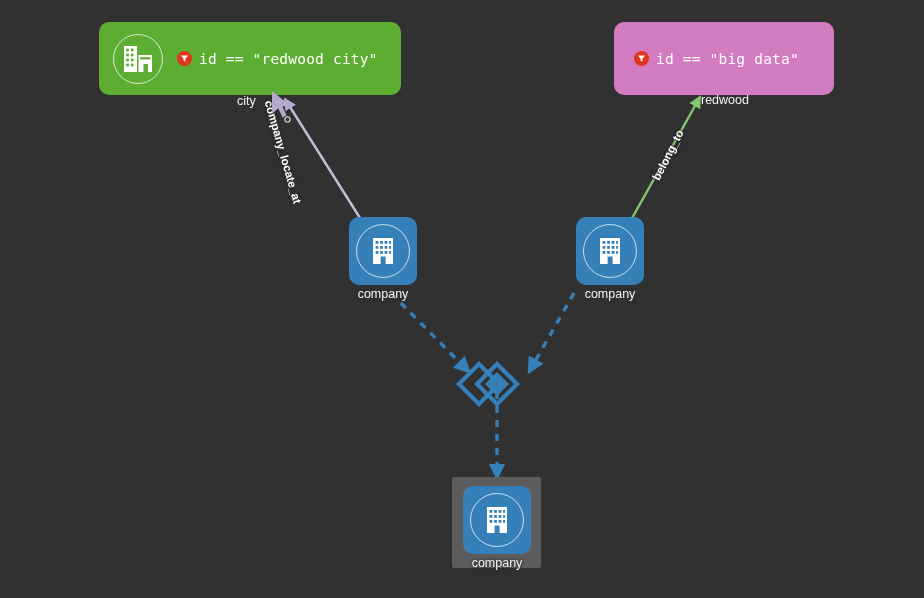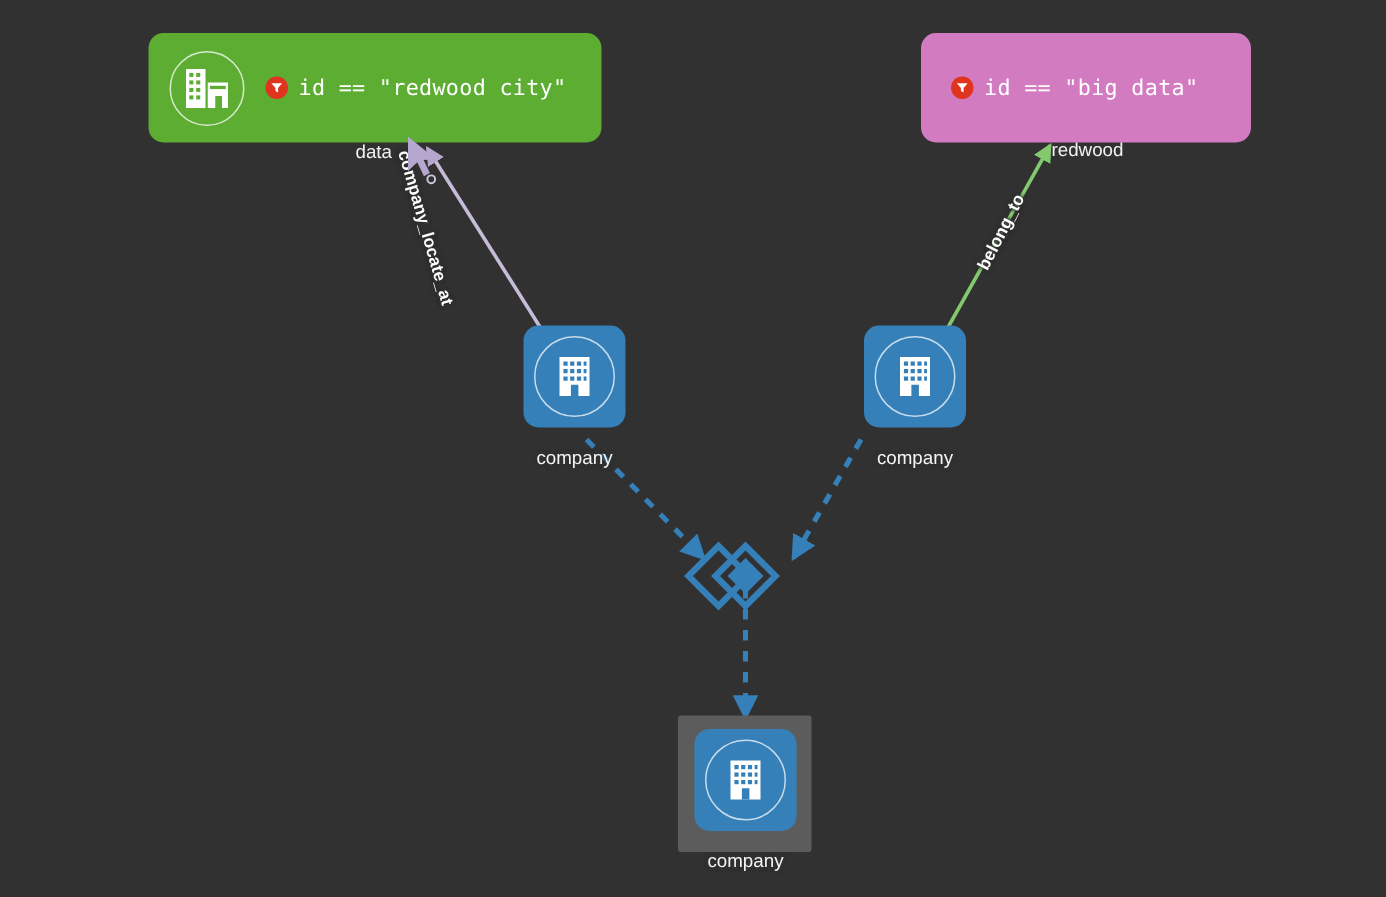--- a/index.html
+++ b/index.html
@@ -106,21 +106,21 @@
     border-radius: 50%;
     border: 1.4px solid rgba(255,255,255,0.72);
     display: flex;
     align-items: center;
     justify-content: center;
   }
   .node-caption {
     position: absolute;
     left: 50%;
     transform: translateX(-50%);
-    top: 81px;
+    top: 70px;
     color: #f5f5f5;
     font-size: 12.5px;
     white-space: nowrap;
     text-shadow: 0 0 3px #313131, 0 0 3px #313131;
   }
   #node-company-left  { left: 349px; top: 217px; }
   #node-company-right { left: 576px; top: 217px; }
   #node-company-bottom{ left: 463px; top: 486px; }
 
   .selection-box {
@@ -223,21 +223,21 @@
     <div class="card-expr">
       <span class="filter-badge">
         <svg width="9" height="9" viewBox="0 0 10 10" xmlns="http://www.w3.org/2000/svg">
           <path d="M1 1.6 H9 L6 5.2 V8.6 L4 7.4 V5.2 Z" fill="#ffffff"></path>
         </svg>
       </span>
       <span>id == "redwood city"</span>
     </div>
   </div>
 
-  <div class="type-label label-city">data</div>
+  <div class="type-label label-city">city</div>
 
   <div class="filter-card card-pink">
     <div class="card-expr">
       <span class="filter-badge">
         <svg width="9" height="9" viewBox="0 0 10 10" xmlns="http://www.w3.org/2000/svg">
           <path d="M1 1.6 H9 L6 5.2 V8.6 L4 7.4 V5.2 Z" fill="#ffffff"></path>
         </svg>
       </span>
       <span>id == "big data"</span>
     </div>

